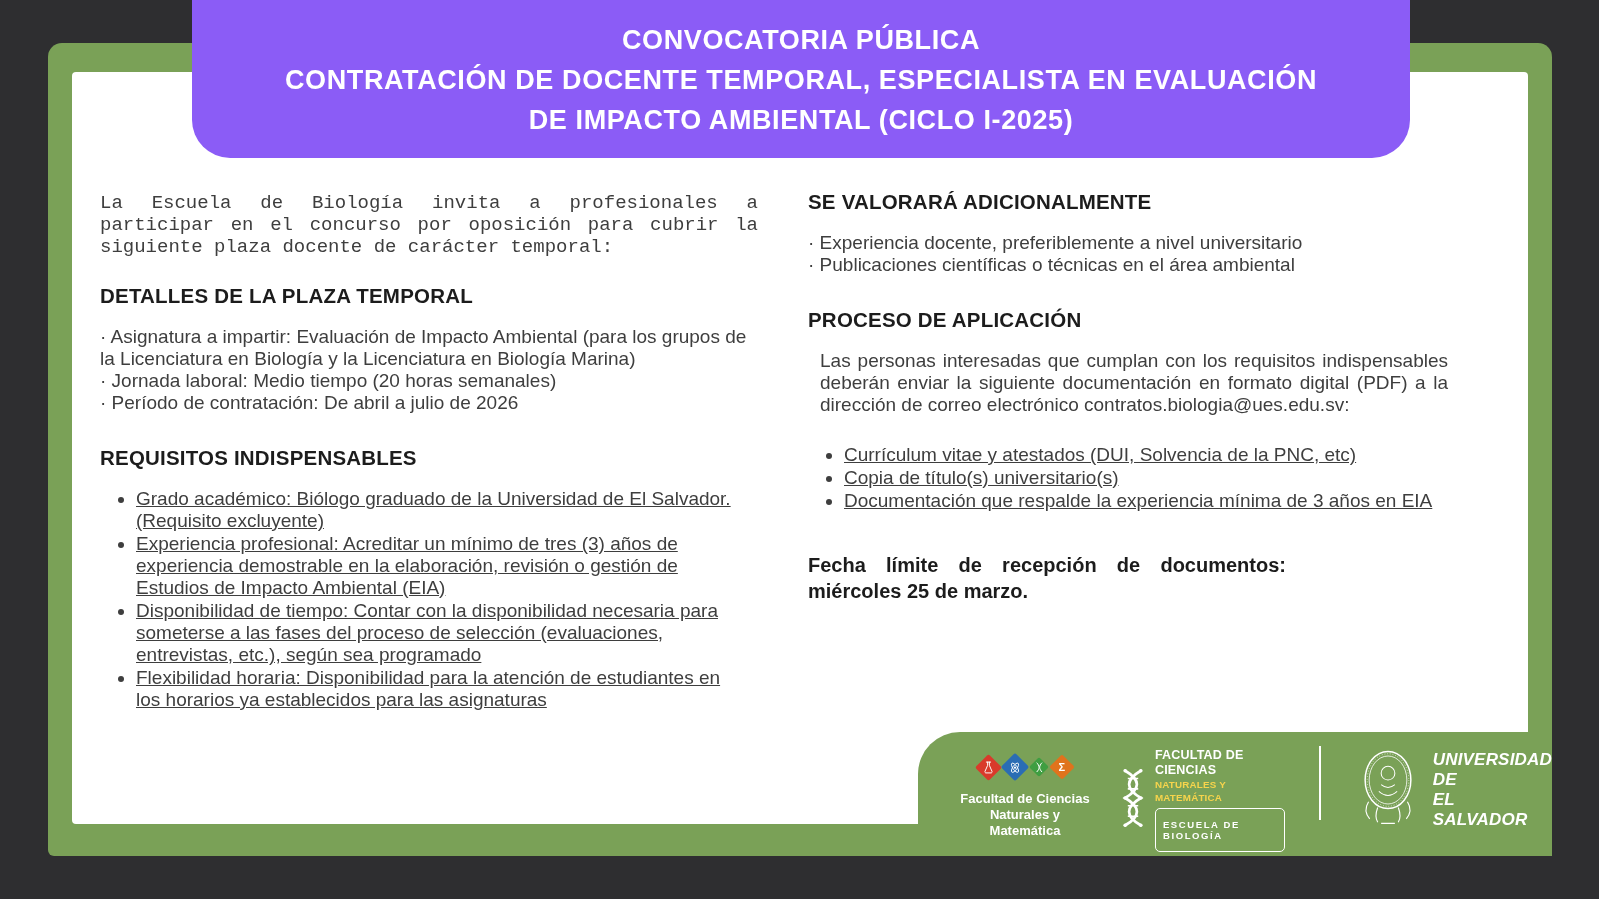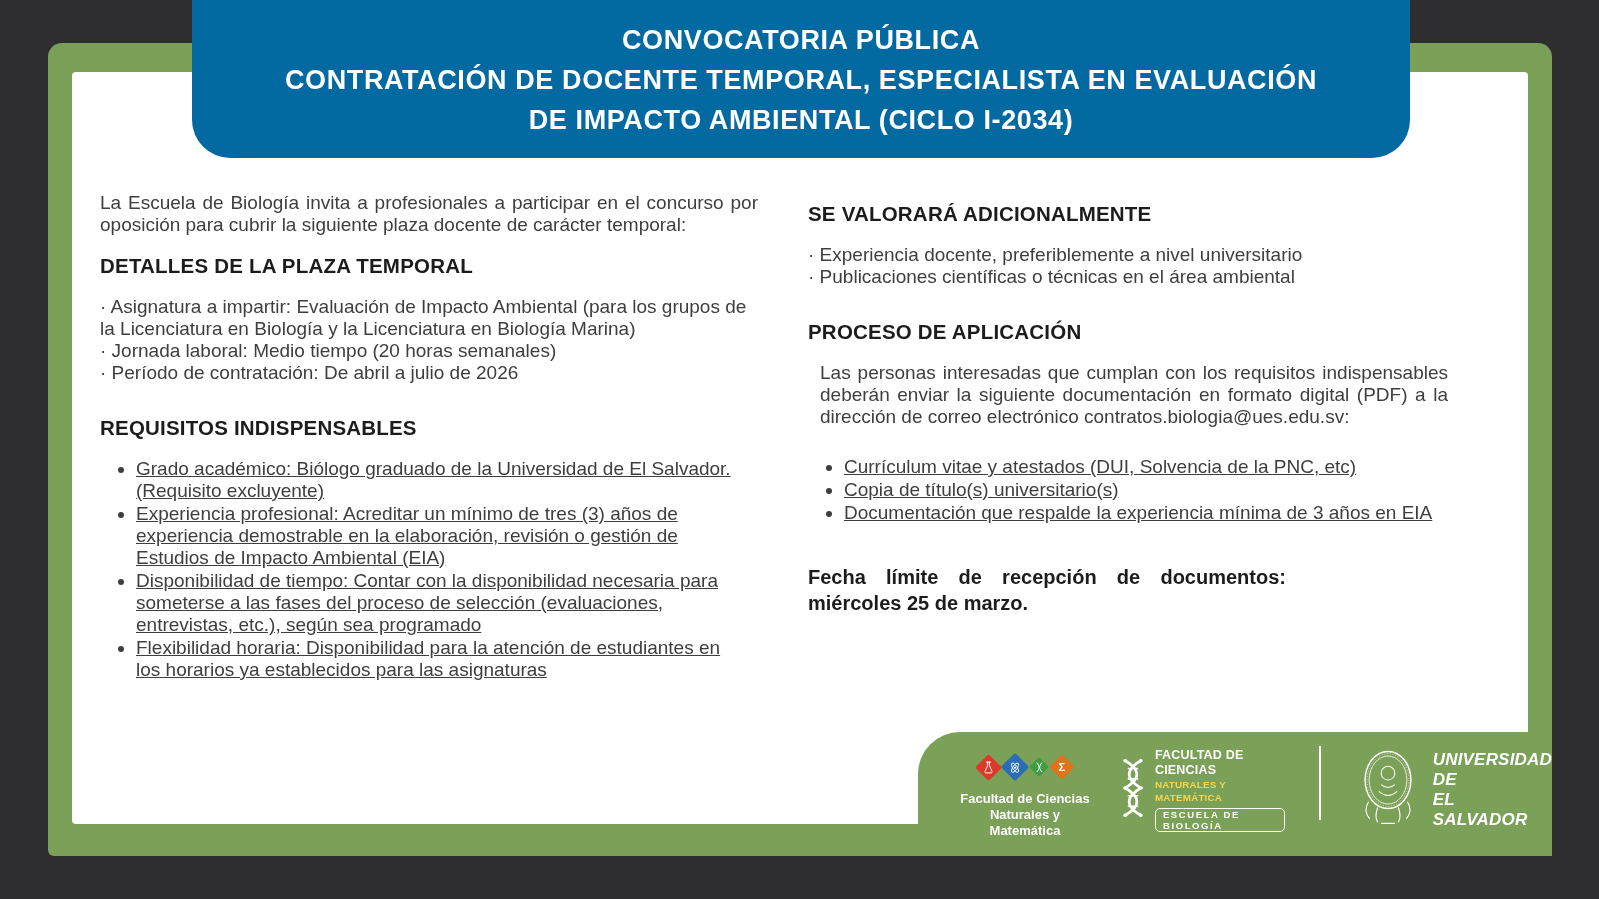--- a/index.html
+++ b/index.html
@@ -13,32 +13,32 @@
   .frame{
     position:absolute;left:48px;top:43px;width:1504px;height:813px;
     background:#7aa157;border-radius:14px 14px 6px 6px;
   }
   .card{
     position:absolute;left:72px;top:72px;width:1456px;height:752px;
     background:#ffffff;border-radius:4px;
   }
   .banner{
     position:absolute;left:192px;top:0;width:1218px;height:158px;
-    background:#0369a1;border-radius:0 0 38px 38px;
+    background:#8b5cf6;border-radius:0 0 38px 38px;
     display:flex;flex-direction:column;justify-content:center;align-items:center;
     padding-top:2px;box-sizing:border-box;
   }
   .banner .t{
     color:#ffffff;font-weight:bold;font-size:27px;line-height:40px;
     letter-spacing:0.6px;text-align:center;white-space:nowrap;
   }
   .col{position:absolute;color:#3e3e3e;font-size:19px;line-height:22px;}
   .col-left{left:100px;top:192px;width:658px;}
-  .col-right{left:808px;top:202px;width:640px;}
-  .intro{margin:0 0 18px 0;text-align:justify;}
+  .col-right{left:808px;top:190px;width:640px;}
+  .intro{margin:0 0 26px 0;text-align:justify;font-family:Liberation Mono, monospace;}
   .h-section{
     font-weight:bold;color:#1c1c1c;font-size:20.5px;line-height:24px;
     letter-spacing:0.2px;margin:0 0 18px 0;
   }
   .mdot-list{margin:15px 0 32px 0;}
   .mdot-list .mi{margin:0;}
   ul.disc{list-style:disc;margin:10px;padding-left:26px;text-decoration:underline;}
   ul.disc li{margin:0 0 1px 0;}
   .proc-intro{margin:0 0 28px 12px;text-align:justify;}
   .proc-list{margin:0 0 28px 0;}
@@ -60,36 +60,36 @@
   .d-orange{width:18px;height:18px;background:#e0731d;}
   .sigma-glyph{font-size:11px;font-weight:bold;line-height:1;}
   .fcnm-caption{margin-top:9px;color:#fff;font-weight:bold;font-size:13px;line-height:16px;text-align:center;}
   .bio{display:flex;align-items:center;margin-left:26px;}
   .bio-text{margin-left:9px;display:flex;flex-direction:column;align-items:flex-start;}
   .bio-l1{color:#fff;font-weight:bold;font-size:12.5px;line-height:15px;letter-spacing:0.2px;}
   .bio-l2{color:#f7d44c;font-weight:bold;font-size:9.8px;line-height:13px;letter-spacing:0.2px;}
   .bio-badge{
     margin-top:4px;border:1.5px solid #fff;border-radius:5px;
     color:#fff;font-weight:bold;font-size:9.5px;letter-spacing:1.6px;
-    padding:0 7px;line-height:11px;
+    padding:10px 7px;line-height:11px;
   }
   .v-divider{width:1.5px;height:74px;background:#ffffff;margin:0 30px 0 34px;align-self:flex-start;margin-top:-2px;}
   .ues{display:flex;align-items:center;}
   .ues-text{margin-left:8px;color:#fff;font-weight:bold;font-style:italic;font-size:17px;line-height:20px;letter-spacing:0.2px;}
 </style>
 </head>
 <body>
 
 <div class="frame"></div>
 <div class="card"></div>
 
 <div class="banner">
   <div class="t">CONVOCATORIA PÚBLICA</div>
   <div class="t">CONTRATACIÓN DE DOCENTE TEMPORAL, ESPECIALISTA EN EVALUACIÓN</div>
-  <div class="t">DE IMPACTO AMBIENTAL (CICLO I-2034)</div>
+  <div class="t">DE IMPACTO AMBIENTAL (CICLO I-2025)</div>
 </div>
 
 <div class="col col-left">
   <p class="intro">La Escuela de Biología invita a profesionales a participar en el concurso por oposición para cubrir la siguiente plaza docente de carácter temporal:</p>
 
   <h3 class="h-section">DETALLES DE LA PLAZA TEMPORAL</h3>
   <div class="mdot-list">
     <div class="mi">· Asignatura a impartir: Evaluación de Impacto Ambiental (para los grupos de la Licenciatura en Biología y la Licenciatura en Biología Marina)</div>
     <div class="mi">· Jornada laboral: Medio tiempo (20 horas semanales)</div>
     <div class="mi">· Período de contratación: De abril a julio de 2026</div>

